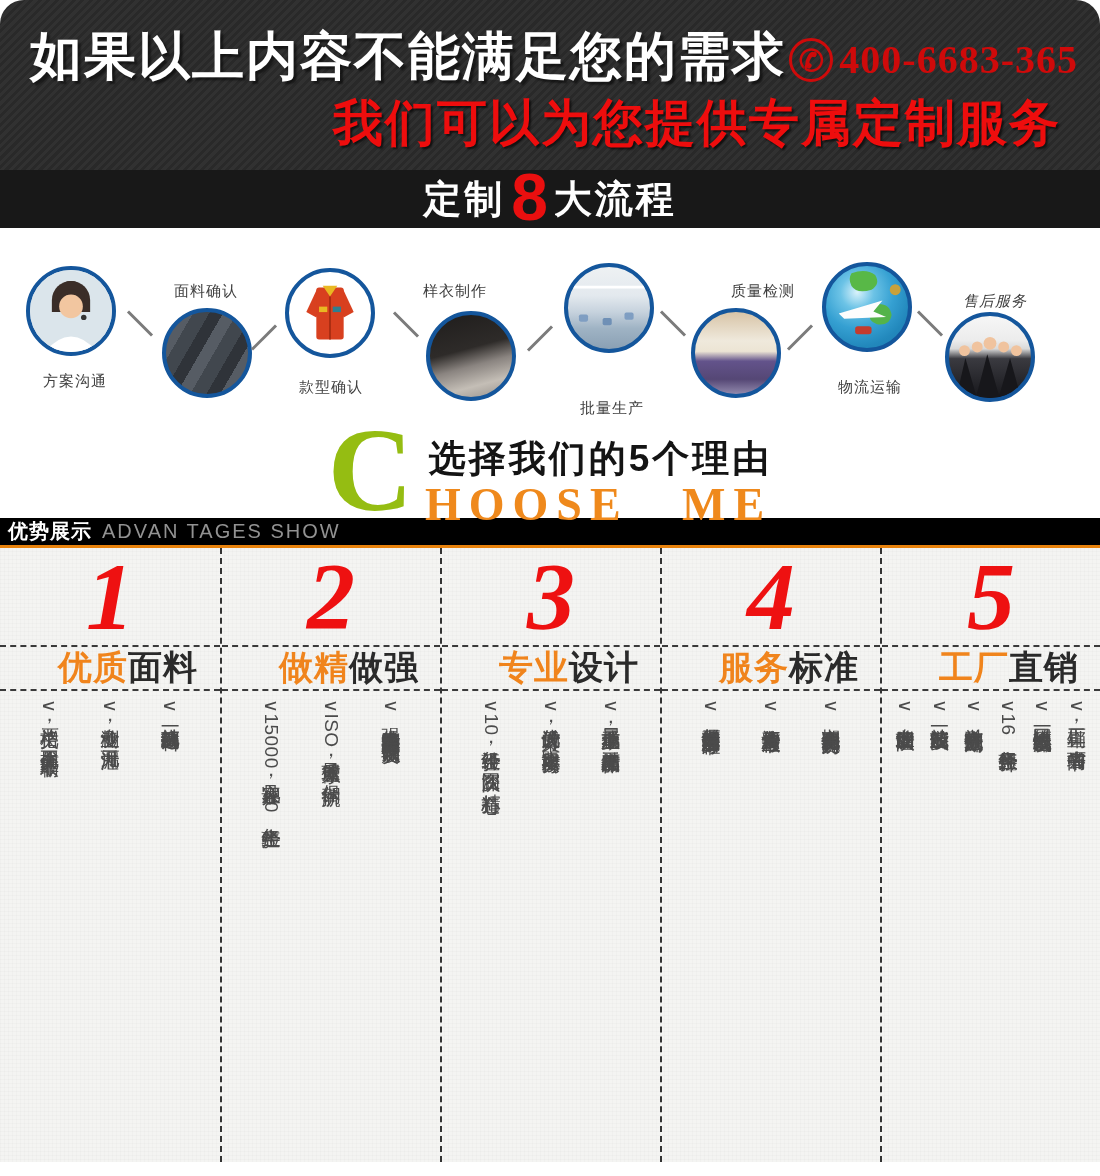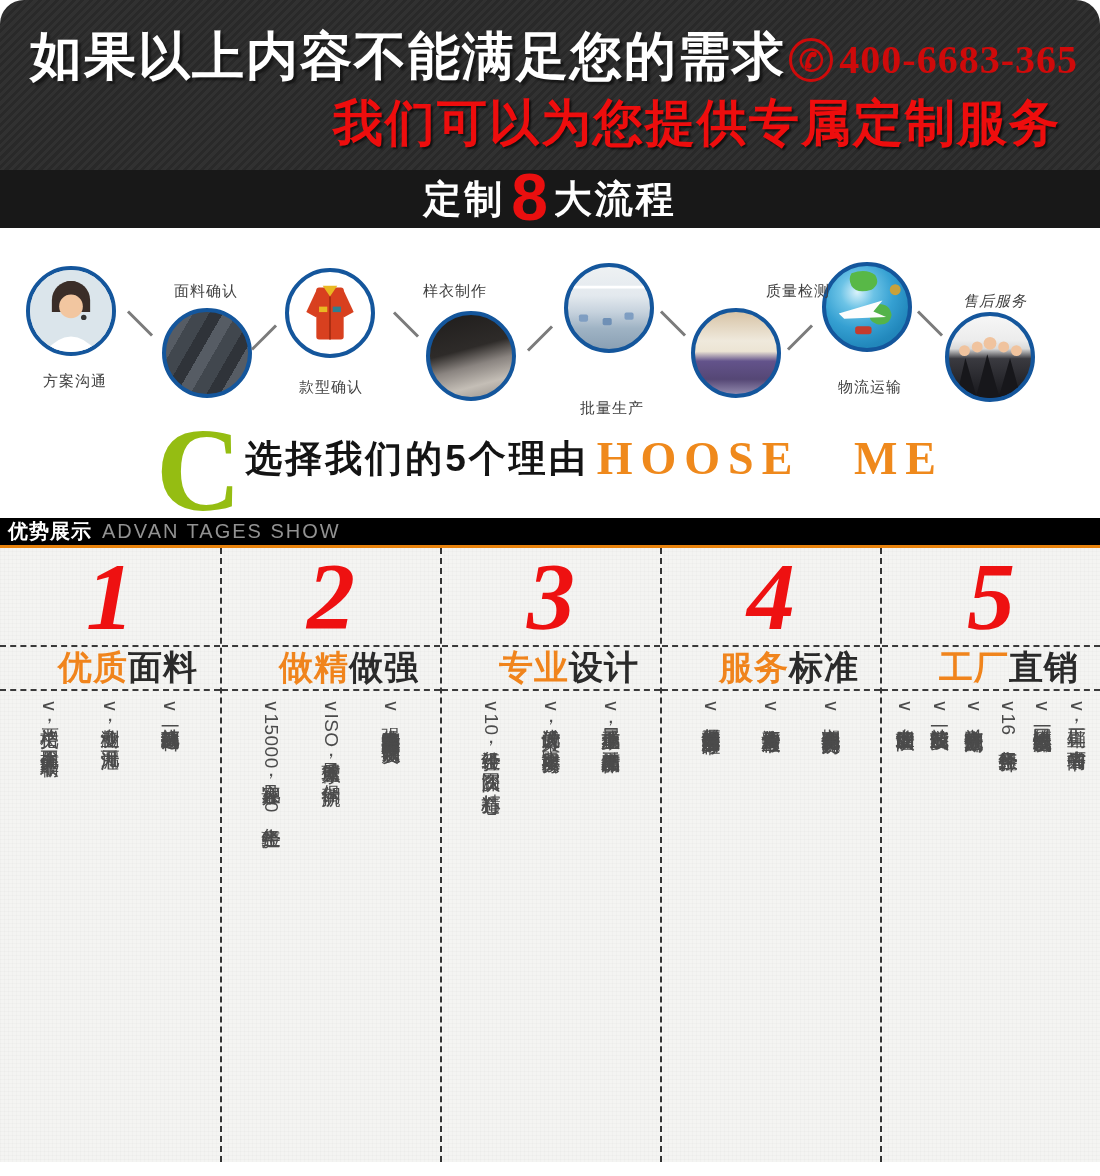--- a/index.html
+++ b/index.html
@@ -34,36 +34,36 @@
   .img-fabric   { background:repeating-linear-gradient(120deg,#2f3339 0 12px,#565c64 12px 24px,#41474e 24px 38px); }
   .img-sewing   { background:linear-gradient(165deg,#1f1d1c 0%,#2e2b29 42%,#8a8480 60%,#c4beb6 80%,#96908a 100%); }
   .img-factory  { background:linear-gradient(180deg,#eef1f3 0%,#e3e9ee 35%,#c6d2dd 55%,#9fb3c4 75%,#8aa0b4 100%); }
   .img-inspect  { background:linear-gradient(180deg,#d8c4a7 0%,#efe9dc 35%,#ece4d4 48%,#63538b 60%,#554775 82%,#9289ad 100%); }
   .img-globe    { background:radial-gradient(circle at 38% 32%,#d9f2fb 0%,#6cc3e6 22%,#35a0d2 48%,#2288bc 72%,#1d7cae 100%); }
   .img-team     { background:linear-gradient(180deg,#f6f6f6 0%,#ececec 30%,#d9d9d9 40%,#3a3a40 52%,#17171b 100%); }
   .pcircle svg { display:block; width:100%; height:100%; }
   .pstep-label { position:absolute; width:96px; text-align:center; font-size:15px; color:#3f3f3f; letter-spacing:1px; }
   .lb1{left:27px; top:144px;} .lb2{left:158px; top:54px;}
   .lb3{left:283px; top:150px;} .lb4{left:407px; top:54px;}
-  .lb5{left:564px; top:150px;margin-top:21px;} .lb6{left:734px; top:54px;text-align:right;}
+  .lb5{left:564px; top:150px;margin-top:21px;} .lb6{left:715px; top:54px;}
   .lb7{left:822px; top:150px;} .lb8{left:947px; top:64px;font-style:italic;}
   .conn { position:absolute; width:34px; height:0; border-top:3px solid #7b7b7b; }
   .down { transform:rotate(45deg); }
   .up   { transform:rotate(-45deg); }
   .k1{left:123px; top:94px;}  .k2{left:247px; top:108px;}
   .k3{left:389px; top:95px;}  .k4{left:523px; top:109px;}
   .k5{left:656px; top:94px;}  .k6{left:783px; top:108px;}
   .k7{left:913px; top:94px;}
 
   
   .choose { height:88px; background:#ffffff; display:flex; justify-content:center; }
   .choose-head { display:flex; align-items:flex-start; }
   .bigC { font-family:"Liberation Serif", serif; font-weight:bold; font-size:118px; line-height:82px;
     color:#95bd12; margin-right:4px; }
-  .choose-right { display:flex; align-items:center; padding-top:4px; }
+  .choose-right { display:flex; flex-direction:column; align-items:flex-end; padding-top:4px; }
   .choose-cn { font-size:37px; font-weight:900; color:#141414; letter-spacing:3px; }
   .choose-en { font-family:"Liberation Serif", serif; font-weight:bold; font-size:46px; line-height:42px;
     color:#ef891c; letter-spacing:8px; word-spacing:34px;margin-left:8px; }
 
   
   .adv-strip { height:30px; background:#000000; border-bottom:3px solid #e8820c;
     display:flex; align-items:center; padding-left:8px; gap:10px; }
   .adv-strip-cn { color:#ffffff; font-size:20px; font-weight:bold; letter-spacing:1px; }
   .adv-strip-en { color:#929292; font-size:20px; letter-spacing:2px; }
 

